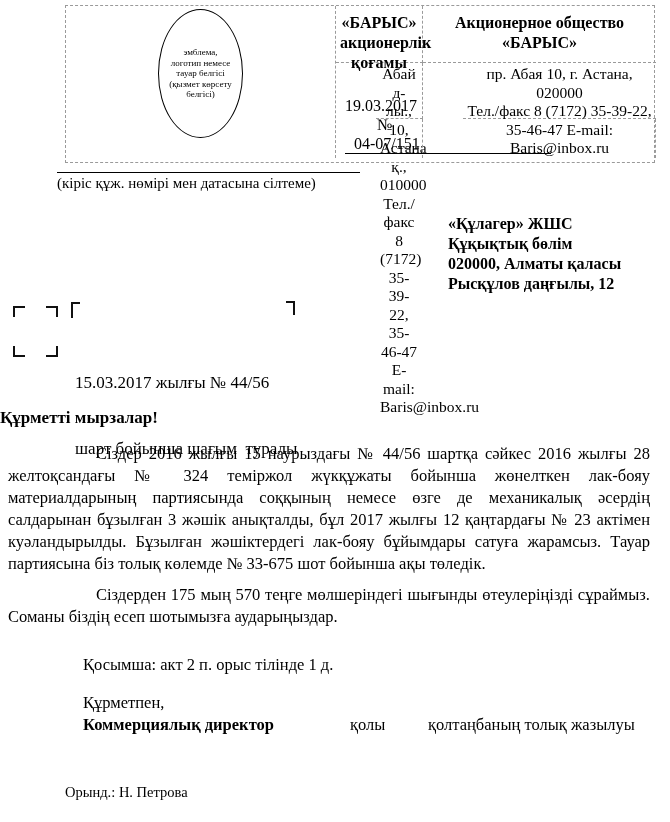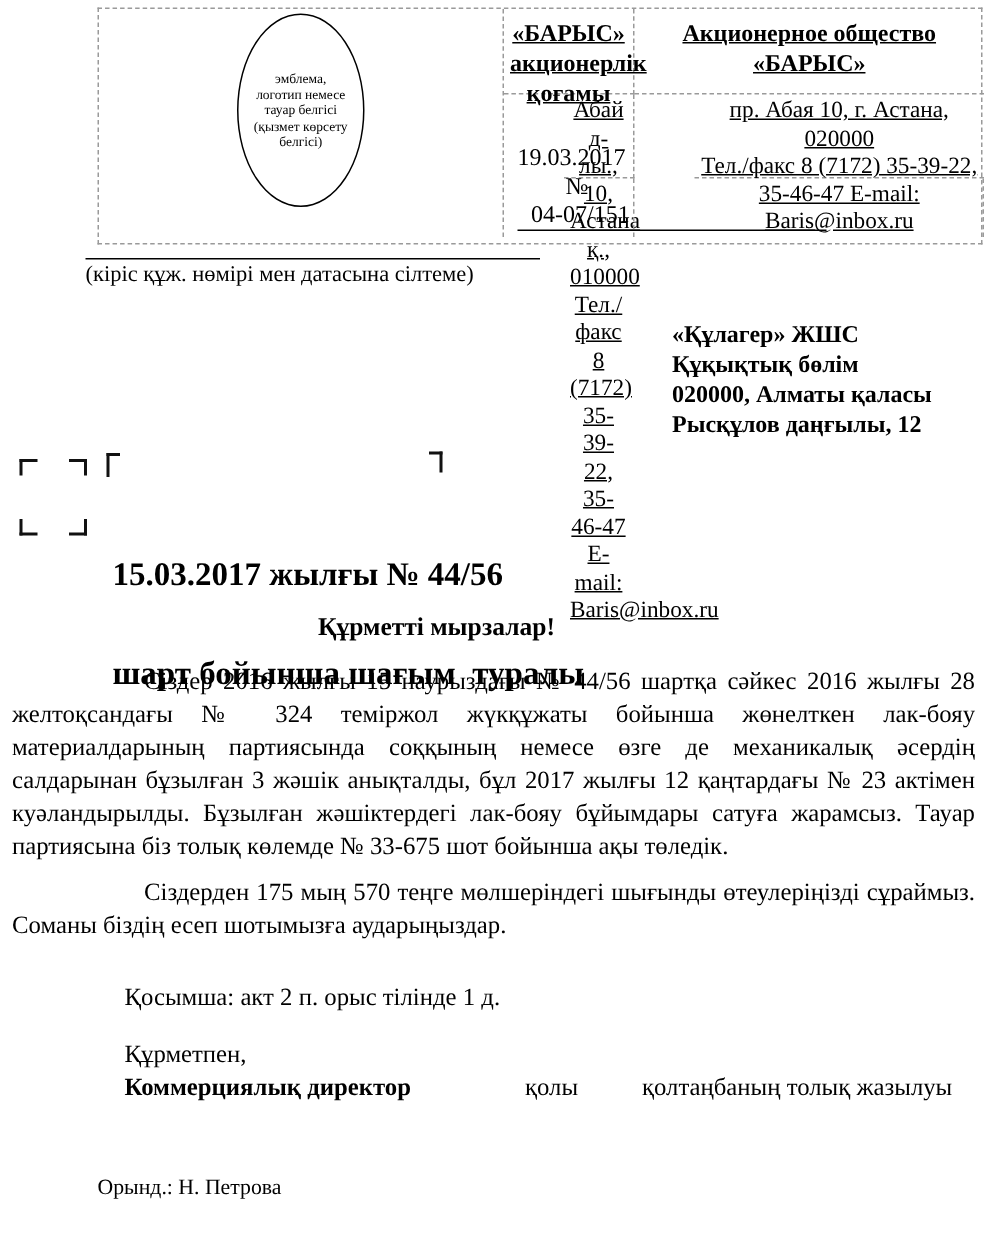--- a/index.html
+++ b/index.html
@@ -10,21 +10,21 @@
   }
   
   .lh-table {
     position:absolute; left:65px; top:5px; width:590px;
     display:grid; grid-template-columns:270px 87px 233px;
     grid-template-rows:57px 56px 39px;
     border:1px dashed #9a9a9a;
   }
   .cell { padding:2px 4px; }
   .b-r { border-right:1px dashed #9a9a9a; }
-  .b-b { border-bottom:1px dashed #9a9a9a;text-decoration:underline; }
+  .b-b { border-bottom:1px dashed #9a9a9a; }
   .name-cell { font-weight:bold; font-size:16px; line-height:20px; text-align:center; padding-top:7px; }
   .addr-cell { font-size:15.5px; line-height:18.5px; text-align:center; padding-top:2px;margin-left:40px; }
   .emblem-cell { grid-row:1 / span 3; display:flex; justify-content:center; align-items:flex-start; padding:0; }
   .emblem-oval {
     width:85px; height:129px; margin-top:3px;
     border:1.5px solid #000; border-radius:50%;
     display:flex; align-items:center; justify-content:center;
     font-size:9px; line-height:10.5px; text-align:center; padding:6px 10px;
   }
   .date-cell { display:flex; align-items:flex-end; padding:0 0 4px 9px; }
@@ -42,23 +42,23 @@
   .recipient { position:absolute; left:448px; top:214px; font-weight:bold; font-size:16px; line-height:20px; }
   
   .mark { position:absolute; }
   .m-tl { left:13px; top:306px; width:12px; height:11px; border-top:2px solid #111; border-left:2px solid #111; }
   .m-tr { left:46px; top:306px; width:12px; height:11px; border-top:2px solid #111; border-right:2px solid #111; }
   .m-bl { left:13px; top:346px; width:12px; height:11px; border-bottom:2px solid #111; border-left:2px solid #111; }
   .m-br { left:46px; top:346px; width:12px; height:11px; border-bottom:2px solid #111; border-right:2px solid #111; }
   .m-big-l { left:71px; top:302px; width:9px; height:16px; border-top:2px solid #111; border-left:2px solid #111; }
   .m-big-r { left:286px; top:301px; width:9px; height:14px; border-top:2px solid #111; border-right:2px solid #111; }
   
-  .subject { position:absolute; left:75px; top:328px; font-weight:bold; font-size:22px; line-height:22px; white-space:pre-wrap; }
+  .subject { position:absolute; left:75px; top:328px; font-weight:normal; font-size:17px; line-height:22px; white-space:pre-wrap; }
   
-  .salutation { position:absolute; left:0; top:408px; width:582px; text-align:center; font-weight:bold; font-size:17px; }
+  .salutation { position:absolute; left:0; top:408px; width:582px; text-align:left; font-weight:bold; font-size:17px; }
   .body-text { position:absolute; left:8px; top:443px; width:642px; font-size:16.5px; line-height:22px; text-align:justify; }
   .body-text p { text-indent:88px; }
   .body-text p + p { margin-top:9px; }
   .attachment { position:absolute; left:83px; top:655px; font-size:16.5px; }
   .closing { position:absolute; left:83px; top:692px; font-size:16.5px; line-height:22px; width:560px; }
   .sign-row { display:flex; align-items:flex-start; }
   .sign-row .position { font-weight:bold; flex:0 0 267px; }
   .sign-row .sig-hint { flex:0 0 78px; }
   .sign-row .name-hint { margin-left:0; }
   

